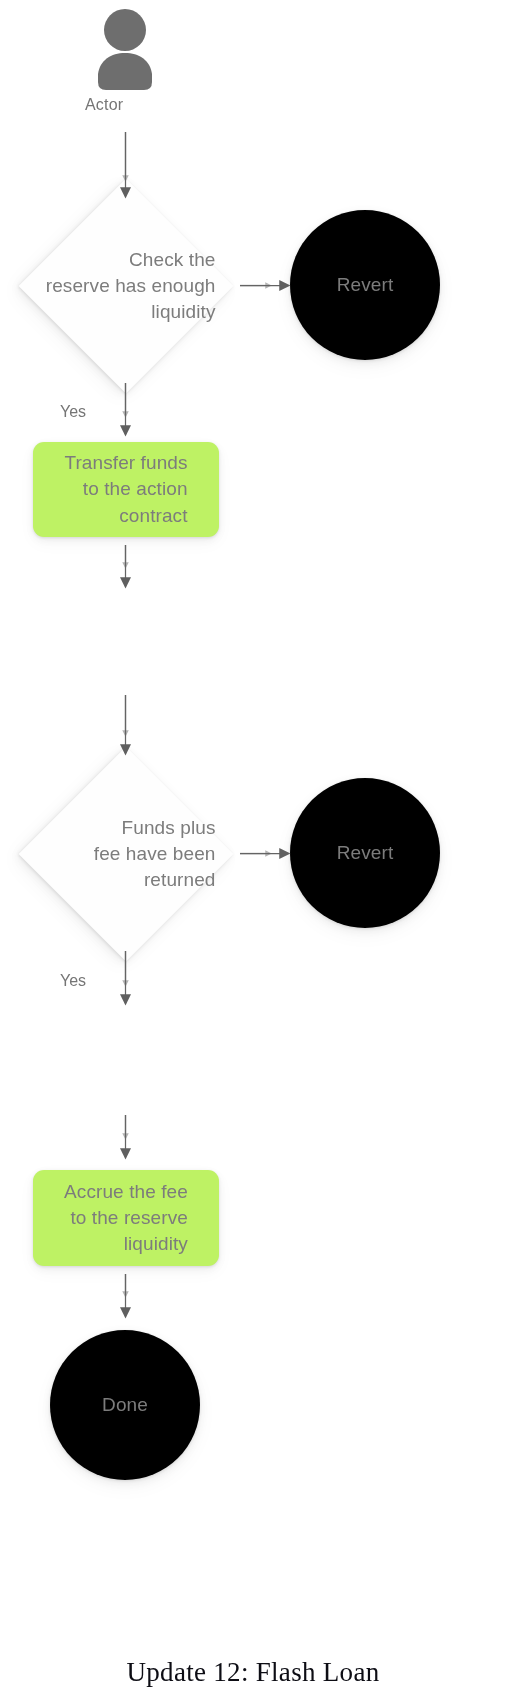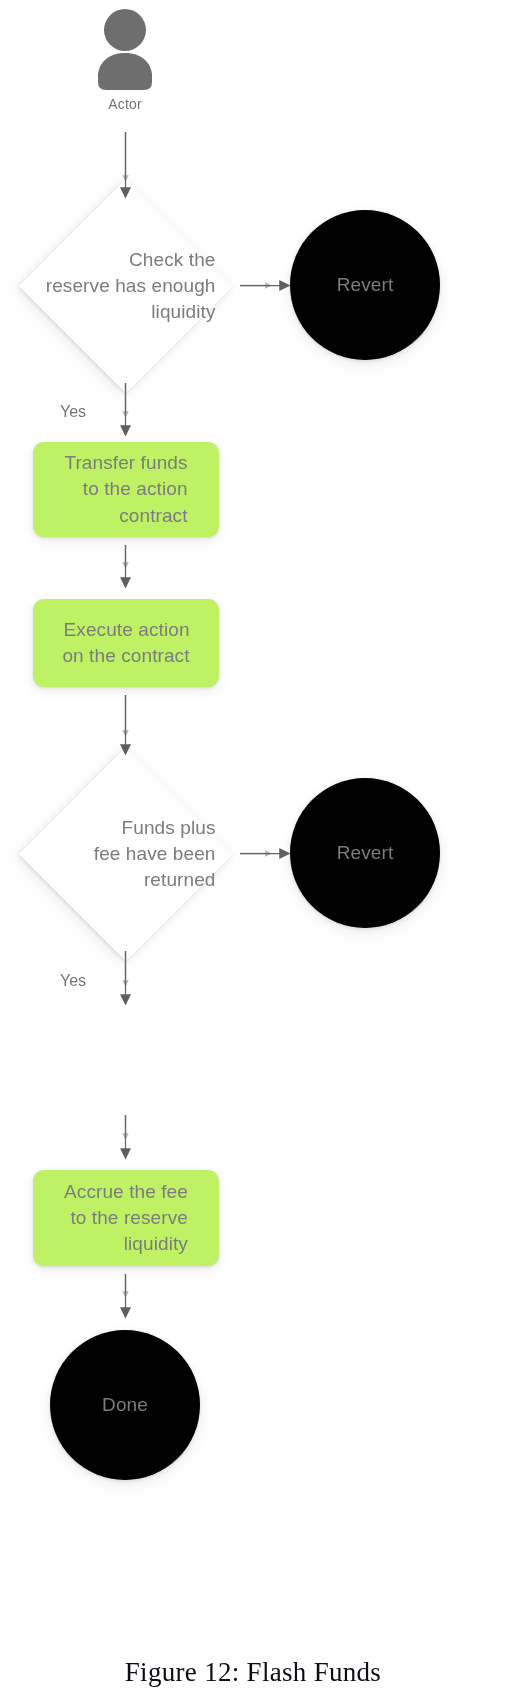--- a/index.html
+++ b/index.html
@@ -32,22 +32,21 @@
     left: 0;
     top: 0;
     width: 80px;
     height: 82px;
   }
   .actor-label {
     position: absolute;
     left: 0;
     top: 88px;
     width: 80px;
-    text-align: center;
-    font-size: 14px;
+    font-size: 16px;
     color: #757575;
     letter-spacing: .2px;
     white-space: nowrap;
   }
 
   
   .node-text {
     font-size: 19px;
     line-height: 1.38;
     color: #7c7c7c;
@@ -176,24 +175,20 @@
   </div>
 
   <div class="edge-label" style="left:60px; top:403px;">Yes</div>
 
   <div class="proc" style="left:33px; top:442px; width:186px; height:95px;">
     <span class="node-text">Transfer funds
 to the action
 contract</span>
   </div>
 
-  <div class="proc" style="left:33px; top:599px; width:186px; height:88px;">
-    <span class="node-text">Execute action
-on the contract</span>
-  </div>
 
   <div class="diamond" style="left:18px; top:764px; width:215px; height:180px;">
     <div class="dshape"></div>
     <div class="dlabel node-text">Funds plus
 fee have been
 returned</div>
   </div>
 
   <div class="circ" style="left:290px; top:778px; width:150px; height:150px;">
     <span class="node-text">Revert</span>
@@ -246,15 +241,15 @@
       <line x1="125.5" y1="951" x2="125.5" y2="997" marker-end="url(#arrow)"></line>
 
       <line x1="125.5" y1="1115" x2="125.5" y2="1136" marker-end="url(#arrow-light)"></line>
       <line x1="125.5" y1="1115" x2="125.5" y2="1151" marker-end="url(#arrow)"></line>
 
       <line x1="125.5" y1="1274" x2="125.5" y2="1294" marker-end="url(#arrow-light)"></line>
       <line x1="125.5" y1="1274" x2="125.5" y2="1310" marker-end="url(#arrow)"></line>
     </g>
   </svg>
 
-  <div class="caption">Figure 12:  Flash Funds</div>
+  <div class="caption">Update 12:  Flash Loan</div>
 
 </div>
 
 </body></html>

